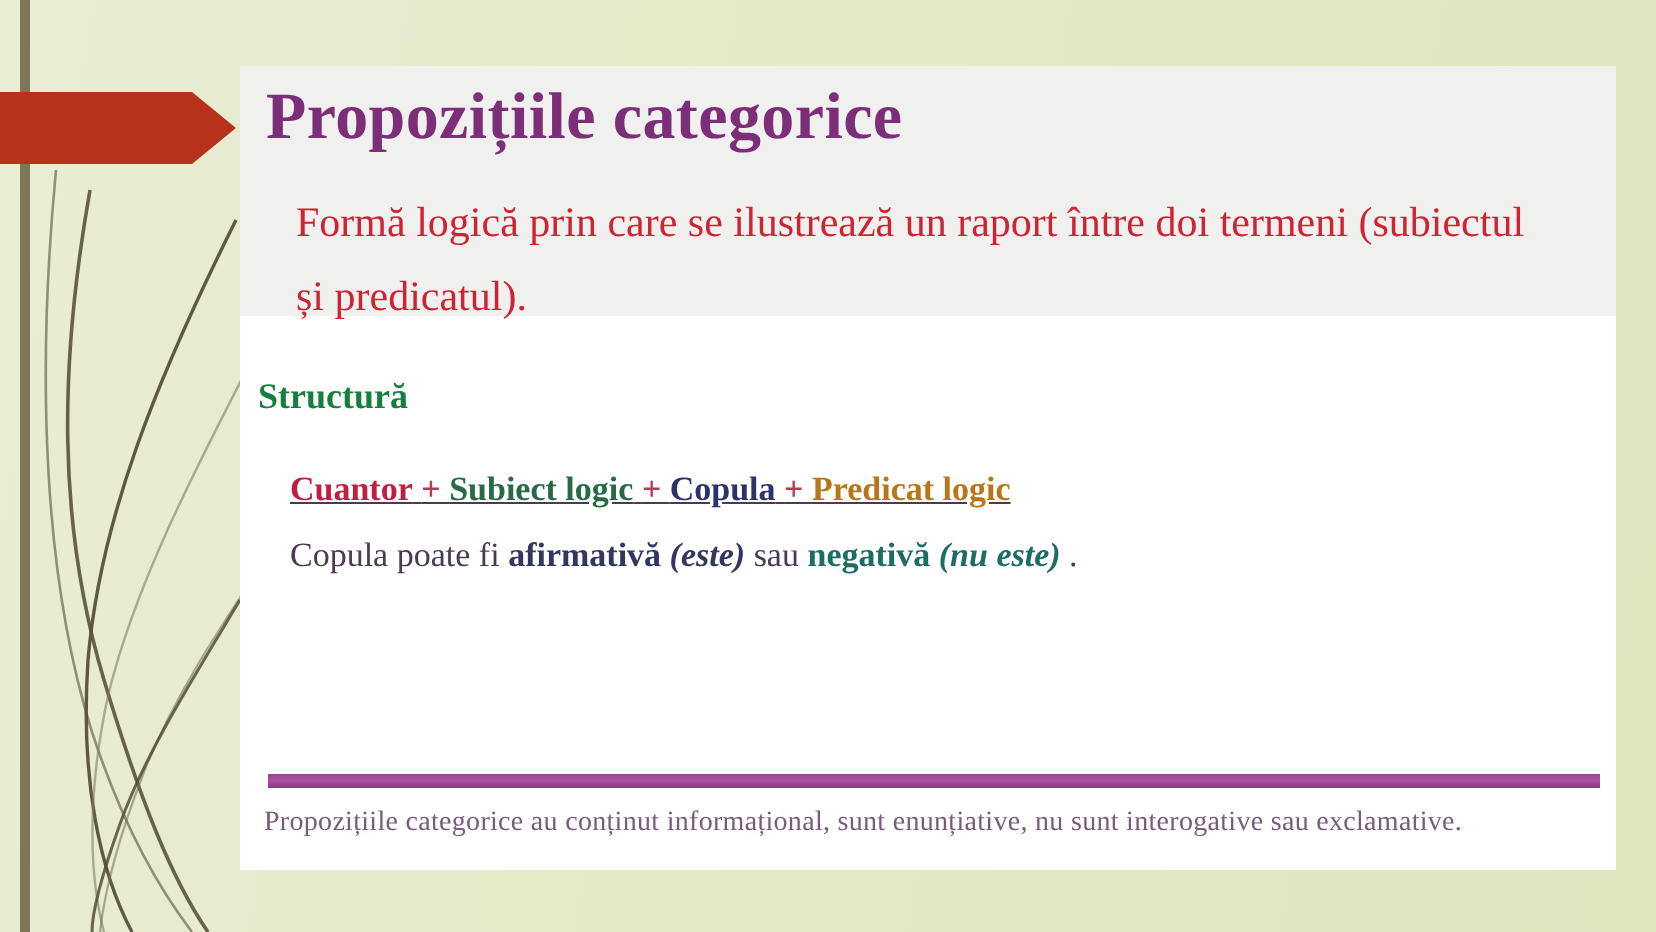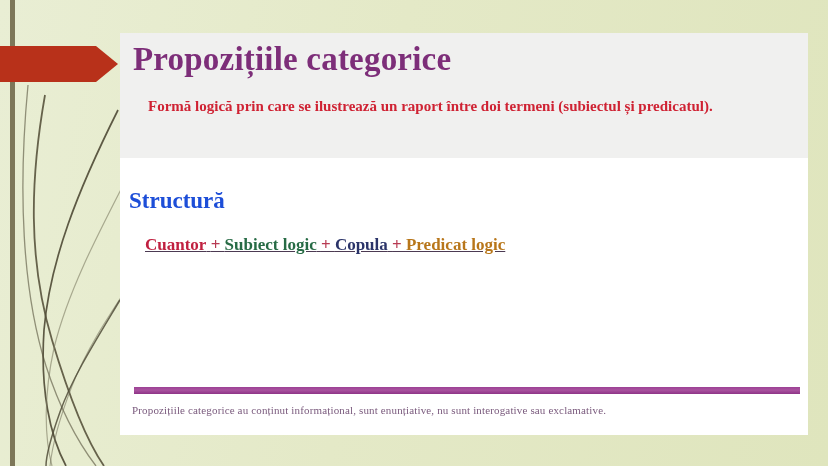--- a/index.html
+++ b/index.html
@@ -61,32 +61,32 @@
     font-size: 33px;
     font-weight: bold;
     color: #7d2e79;
     letter-spacing: 0.2px;
     white-space: nowrap;
   }
   .subtitle {
     position: absolute;
     left: 28px; top: 60px;
     width: 630px;
-    font-size: 15px;
-    font-weight: bold;
+    font-size: 21px;
+    font-weight: normal;
     color: #cf2233;
     line-height: 1.75;
   }
 
   .structure-head {
     position: absolute;
     left: 9px; top: 155px;
-    font-size: 23px;
+    font-size: 18px;
     font-weight: bold;
-    color: #1d4ed8;
+    color: #15803d;
   }
 
   .body-lines {
     position: absolute;
     left: 25px; top: 196px;
     width: 650px;
   }
   .bline {
     font-size: 17px;
     color: #4c3a52;
@@ -111,21 +111,21 @@
   .divider {
     position: absolute;
     left: 14px; top: 354px;
     width: 666px; height: 7px;
     background: linear-gradient(180deg, #9c4195 0%, #a9539f 45%, #8e3487 100%);
   }
   .footnote {
     position: absolute;
     left: 12px; top: 371px;
     width: 660px;
-    font-size: 11px;
+    font-size: 14px;
     color: #7a5a7d;
     letter-spacing: 0.15px;
   }
 </style>
 </head>
 <body>
 
 <div id="slide">
 
   <div class="bg-gradient"></div>
@@ -160,20 +160,29 @@
         <span class="c-cuantor">Cuantor</span>
         <span class="c-plus"> + </span>
         <span class="c-subiect">Subiect logic</span>
         <span class="c-plus"> + </span>
         <span class="c-copula">Copula</span>
         <span class="c-plus"> + </span>
         <span class="c-predicat">Predicat logic</span>
       </div>
 
 
+      <div class="bline">
+        <span class="c-plain">Copula poate fi </span>
+        <span class="c-navy-b">afirmativă</span>
+        <span class="c-navy-bi"> (este)</span>
+        <span class="c-plain"> sau </span>
+        <span class="c-teal-b">negativă</span>
+        <span class="c-teal-bi"> (nu este)</span>
+        <span class="c-plain">.</span>
+      </div>
 
 
     </div>
 
     <div class="divider"></div>
 
     <div class="footnote">Propozițiile categorice au conținut informațional, sunt enunțiative, nu sunt interogative sau exclamative.</div>
 
   </div>
 

